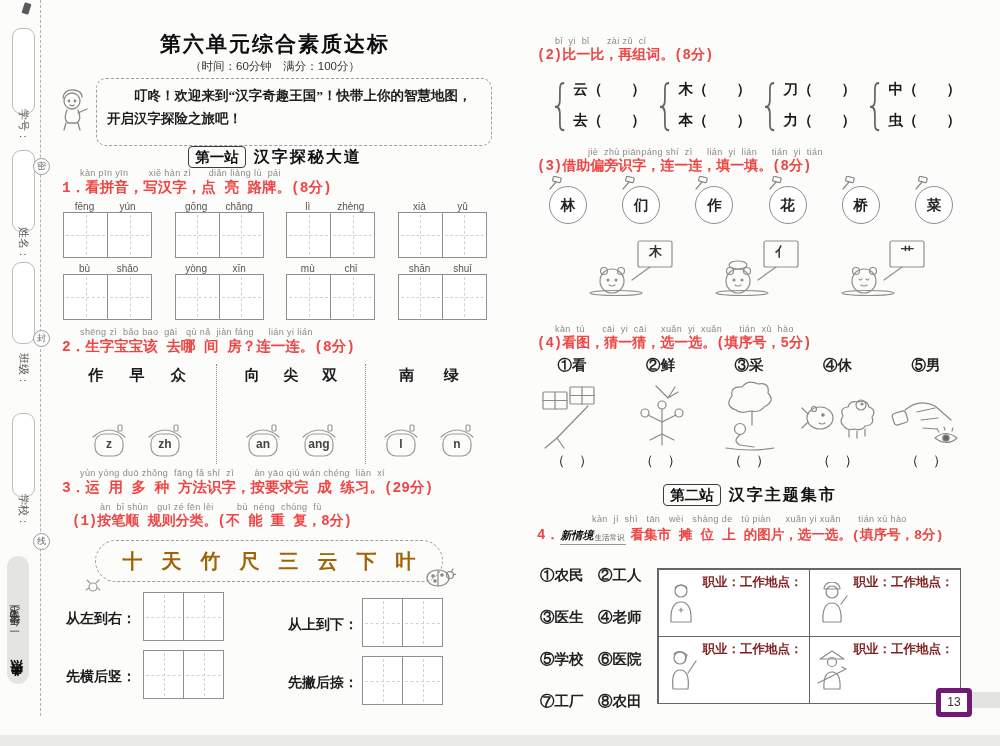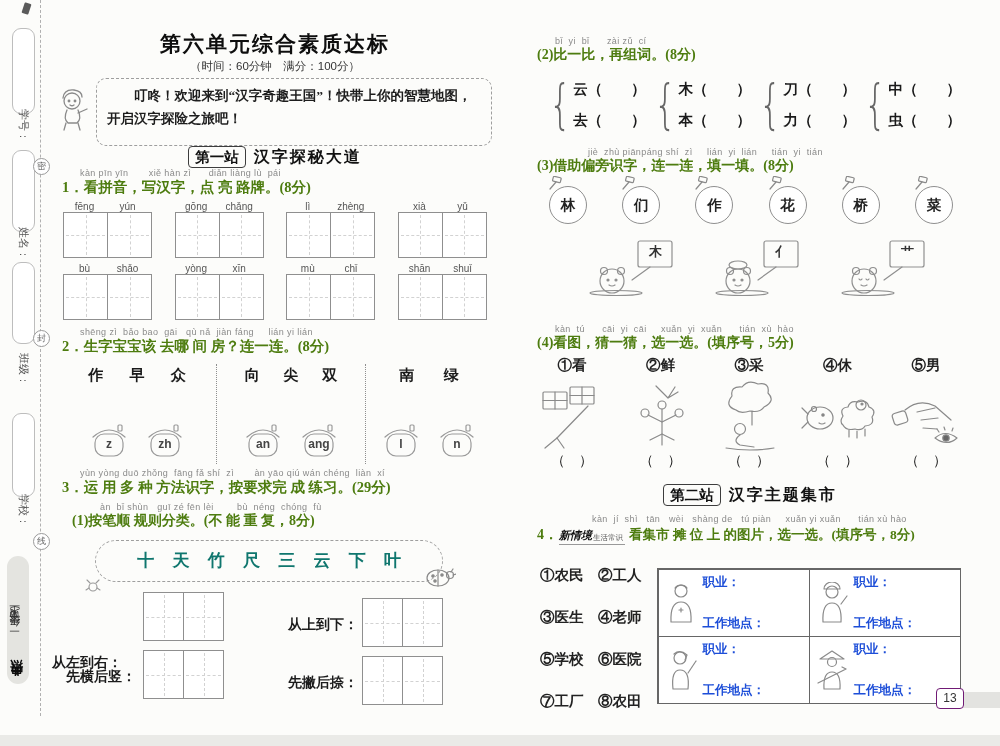--- a/index.html
+++ b/index.html
@@ -2,21 +2,21 @@
 <html><head>
 <meta charset="utf-8">
 <style>
   html,body{margin:0;padding:0;background:#dcdcd8;}
   #page{position:relative;width:1000px;height:746px;background:#fcfcfa;overflow:hidden;
         font-family:"Liberation Sans","DejaVu Sans",sans-serif;color:#222;}
   .abs{position:absolute;}
   .pre{white-space:pre;}
   
   .pinyin{font-size:9px;color:#8a8a8a;letter-spacing:.4px;}
-  .stem{font-size:14.5px;font-weight:700;color:#4d7c0f;font-family:Liberation Serif, serif;white-space:nowrap;}
+  .stem{font-size:14.5px;font-weight:700;color:#ef4444;font-family:Liberation Mono, monospace;white-space:nowrap;}
   .substem{font-size:14px;}
   .cn{font-family:"Liberation Serif","DejaVu Serif",serif;}
   
   .seal-line{left:40px;top:0;height:716px;border-left:1px dashed #b0b0b0;width:0;}
   .mbox{left:12px;width:21px;border:1px solid #bdbdbd;border-radius:9px;background:#fff;}
   .mlabel{left:6px;width:34px;font-size:11px;color:#555;transform:rotate(90deg);text-align:center;}
   .seal-badge{left:33px;width:15px;height:15px;border:1px solid #9a9a9a;border-radius:50%;
               background:#fff;font-size:9px;line-height:15px;text-align:center;color:#666;z-index:3;}
   .spine-pill{left:7px;top:556px;width:22px;height:128px;background:#e4e4e0;border-radius:11px;}
   .spine-text{left:7px;top:558px;width:22px;height:124px;writing-mode:vertical-rl;transform:rotate(180deg);
@@ -50,22 +50,22 @@
   
   .q2-wrap{display:flex;}
   .q2-group{padding-top:2px;}
   .q2-chars{display:flex;justify-content:space-evenly;font-size:15px;font-weight:600;color:#1a1a1a;}
   .q2-houses{display:flex;justify-content:center;gap:14px;margin-top:36px;}
   .house{position:relative;width:42px;height:38px;}
   .house .letter{position:absolute;left:0;right:0;top:16px;text-align:center;font-size:12px;font-weight:700;color:#444;}
   .dotted-sep{border-right:1px dotted #8f8f8f;margin:0 4px;}
   
   .banner{left:95px;top:540px;width:346px;height:40px;border:1.2px dashed #9e9e9e;border-radius:22px;
-          text-align:center;line-height:40px;font-size:17px;font-weight:700;word-spacing:14px;
-          color:#0f766e;font-family:"Liberation Serif","DejaVu Serif",serif;}
+          text-align:center;line-height:40px;font-size:20px;font-weight:700;word-spacing:14px;
+          color:#a16207;font-family:"Liberation Serif","DejaVu Serif",serif;}
   .cat-label{font-size:14px;font-weight:700;color:#1c1c1c;font-family:"Liberation Serif","DejaVu Serif",serif;}
   
   .zuci-row{display:flex;justify-content:space-between;width:418px;}
   .zuci{display:flex;align-items:center;}
   .brace{font-size:54px;font-weight:200;color:#666;line-height:62px;transform:scaleX(.65);
          font-family:"DejaVu Sans",sans-serif;margin-right:-4px;}
   .zline{font-size:14.5px;line-height:31px;font-weight:600;color:#1a1a1a;
          font-family:"Liberation Serif","DejaVu Serif",serif;white-space:pre;}
   
   .balloon-row{display:flex;justify-content:space-between;width:404px;}
@@ -89,27 +89,27 @@
                 font-family:"Liberation Serif","DejaVu Serif",serif;}
   
   .tag-wrap{display:inline-flex;align-items:flex-end;border-bottom:1px solid #999;padding:0 2px 1px 0;margin:0 4px 0 1px;}
   .tag-main{font-size:11px;font-weight:900;font-style:italic;color:#111;}
   .tag-sub{font-size:7.5px;color:#555;margin-left:1px;}
   .q4-opts div{margin-bottom:23px;font-size:14.5px;font-weight:700;white-space:pre;
                font-family:"Liberation Serif","DejaVu Serif",serif;}
   .jobs-table{display:grid;grid-template-columns:151px 151px;grid-template-rows:67px 67px;
               border:1px solid #666;background:#fff;}
   .jcell{border:1px solid #666;margin:-0.5px;position:relative;}
-  .jcell .jtxt{position:absolute;left:44px;top:4px;bottom:4px;display:flex;flex-direction:column;
-               justify-content:space-between;font-size:12.5px;font-weight:700;color:#1d4ed8;
+  .jcell .jtxt{position:absolute;left:44px;top:4px;bottom:4px;display:flex;flex-direction:row;
+               justify-content:space-between;font-size:12.5px;font-weight:700;color:#7f1d1d;
                font-family:"Liberation Serif","DejaVu Serif",serif;}
   .jicon{position:absolute;left:6px;top:12px;}
   
   .pagebar{left:948px;top:692px;width:52px;height:16px;background:#e3e3e0;}
-  .pagenum{left:936px;top:688px;width:26px;height:19px;border:1px solid #701a75;border-radius:4px;
+  .pagenum{left:936px;top:688px;width:26px;height:19px;border:5px solid #701a75;border-radius:4px;
            background:#fff;text-align:center;font-size:12px;line-height:19px;color:#333;z-index:2;}
   .bottom-strip{left:0;top:735px;width:1000px;height:11px;background:#eaeae7;}
   svg{display:block;}
 </style>
 </head>
 <body>
 
 <div id="page">
 
   <div class="abs corner-mark"></div>
@@ -347,21 +347,21 @@
       </svg>
     </span>
     <span class="abs" style="left:-12px;bottom:-12px;">
       <svg width="18" height="14" viewBox="0 0 18 14" fill="none" stroke="#9a9a9a" stroke-width="1.1" stroke-linecap="round">
         <circle cx="9" cy="8" r="4"></circle>
           <path d="M6 4 l-3 -3 M12 4 l3 -3 M5 9 l-3 2 M13 9 l3 2"></path>
       </svg>
     </span>
   </div>
 
-  <div class="abs cat-label" style="left:52px;top:610px;margin-top:44px;">从左到右：</div>
+  <div class="abs cat-label" style="left:66px;top:610px;">从左到右：</div>
   <div class="abs tian sgrid" style="left:143px;top:592px;">
     <div class="cell"></div>
       <div class="cell"></div>
   </div>
   <div class="abs cat-label" style="left:288px;top:616px;">从上到下：</div>
   <div class="abs tian sgrid" style="left:362px;top:598px;">
     <div class="cell"></div>
       <div class="cell"></div>
   </div>
   <div class="abs cat-label" style="left:66px;top:668px;">先横后竖：</div>

